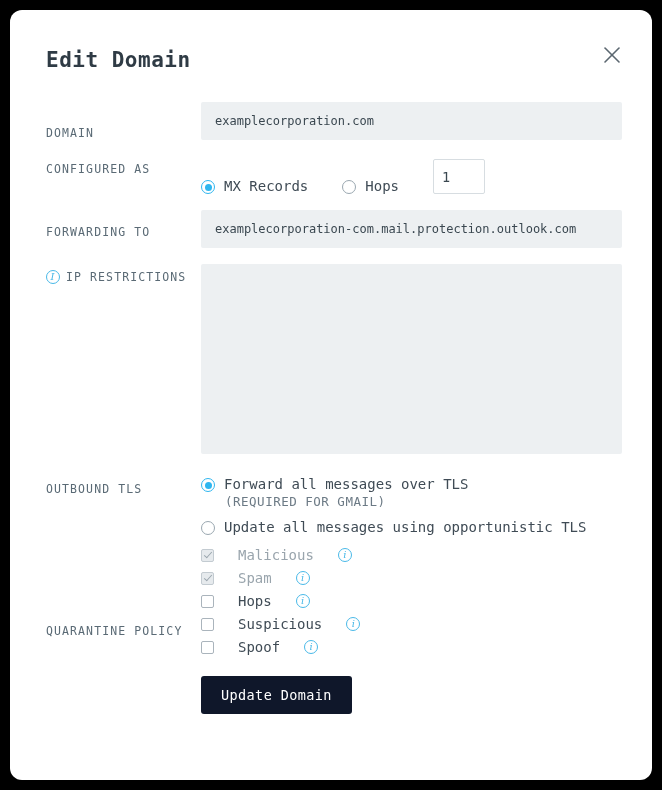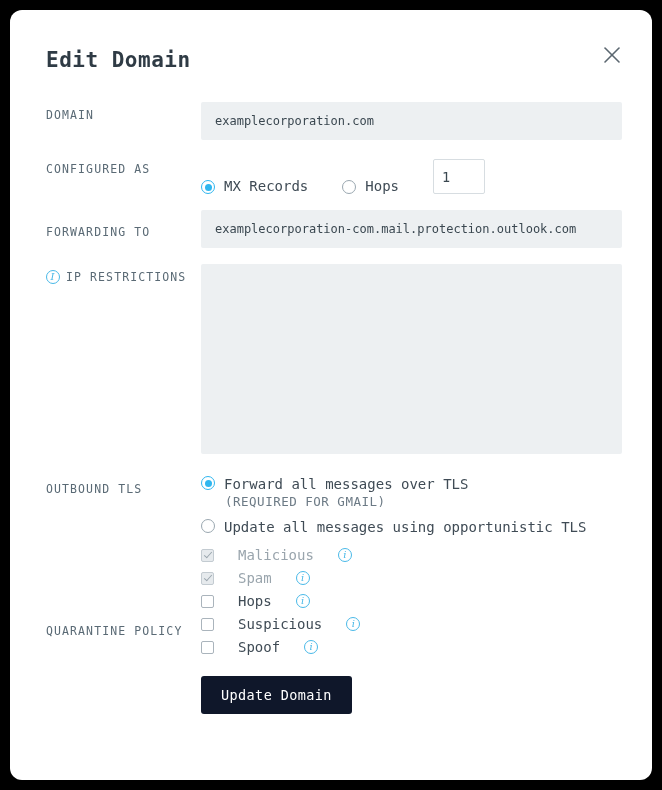--- a/index.html
+++ b/index.html
@@ -94,21 +94,21 @@
     border: none;
     border-radius: 2px;
     height: 190px;
     padding: 12px 14px;
     font-family: "DejaVu Sans Mono", monospace;
     font-size: 13.5px;
     color: #3a4750;
     resize: none;
     outline: none;
   }
-  .row-domain { margin-bottom: 16px; }
+  .row-domain { margin-bottom: 16px; align-items: flex-end; }
   .row-configured { margin-bottom: 16px; }
   .row-forwarding { margin-bottom: 16px; align-items: center; }
   .row-ip { margin-bottom: 18px; }
   .row-tls { margin-bottom: 10px; }
 
   .radio-line {
     display: flex;
     align-items: flex-end;
     height: 38px;
   }
@@ -175,21 +175,21 @@
     align-items: center;
     justify-content: center;
     font-style: italic;
     box-sizing: border-box;
     cursor: pointer;
     flex: 0 0 auto;
   }
 
   .tls-option {
     display: flex;
-    align-items: flex-start;
+    align-items: flex-end;
     margin-bottom: 2px;
   }
   .tls-text {
     font-family: "DejaVu Sans Mono", monospace;
     font-size: 14px;
     color: #3f4b55;
   }
   .tls-sub {
     font-family: "DejaVu Sans Mono", monospace;
     font-size: 12.5px;

